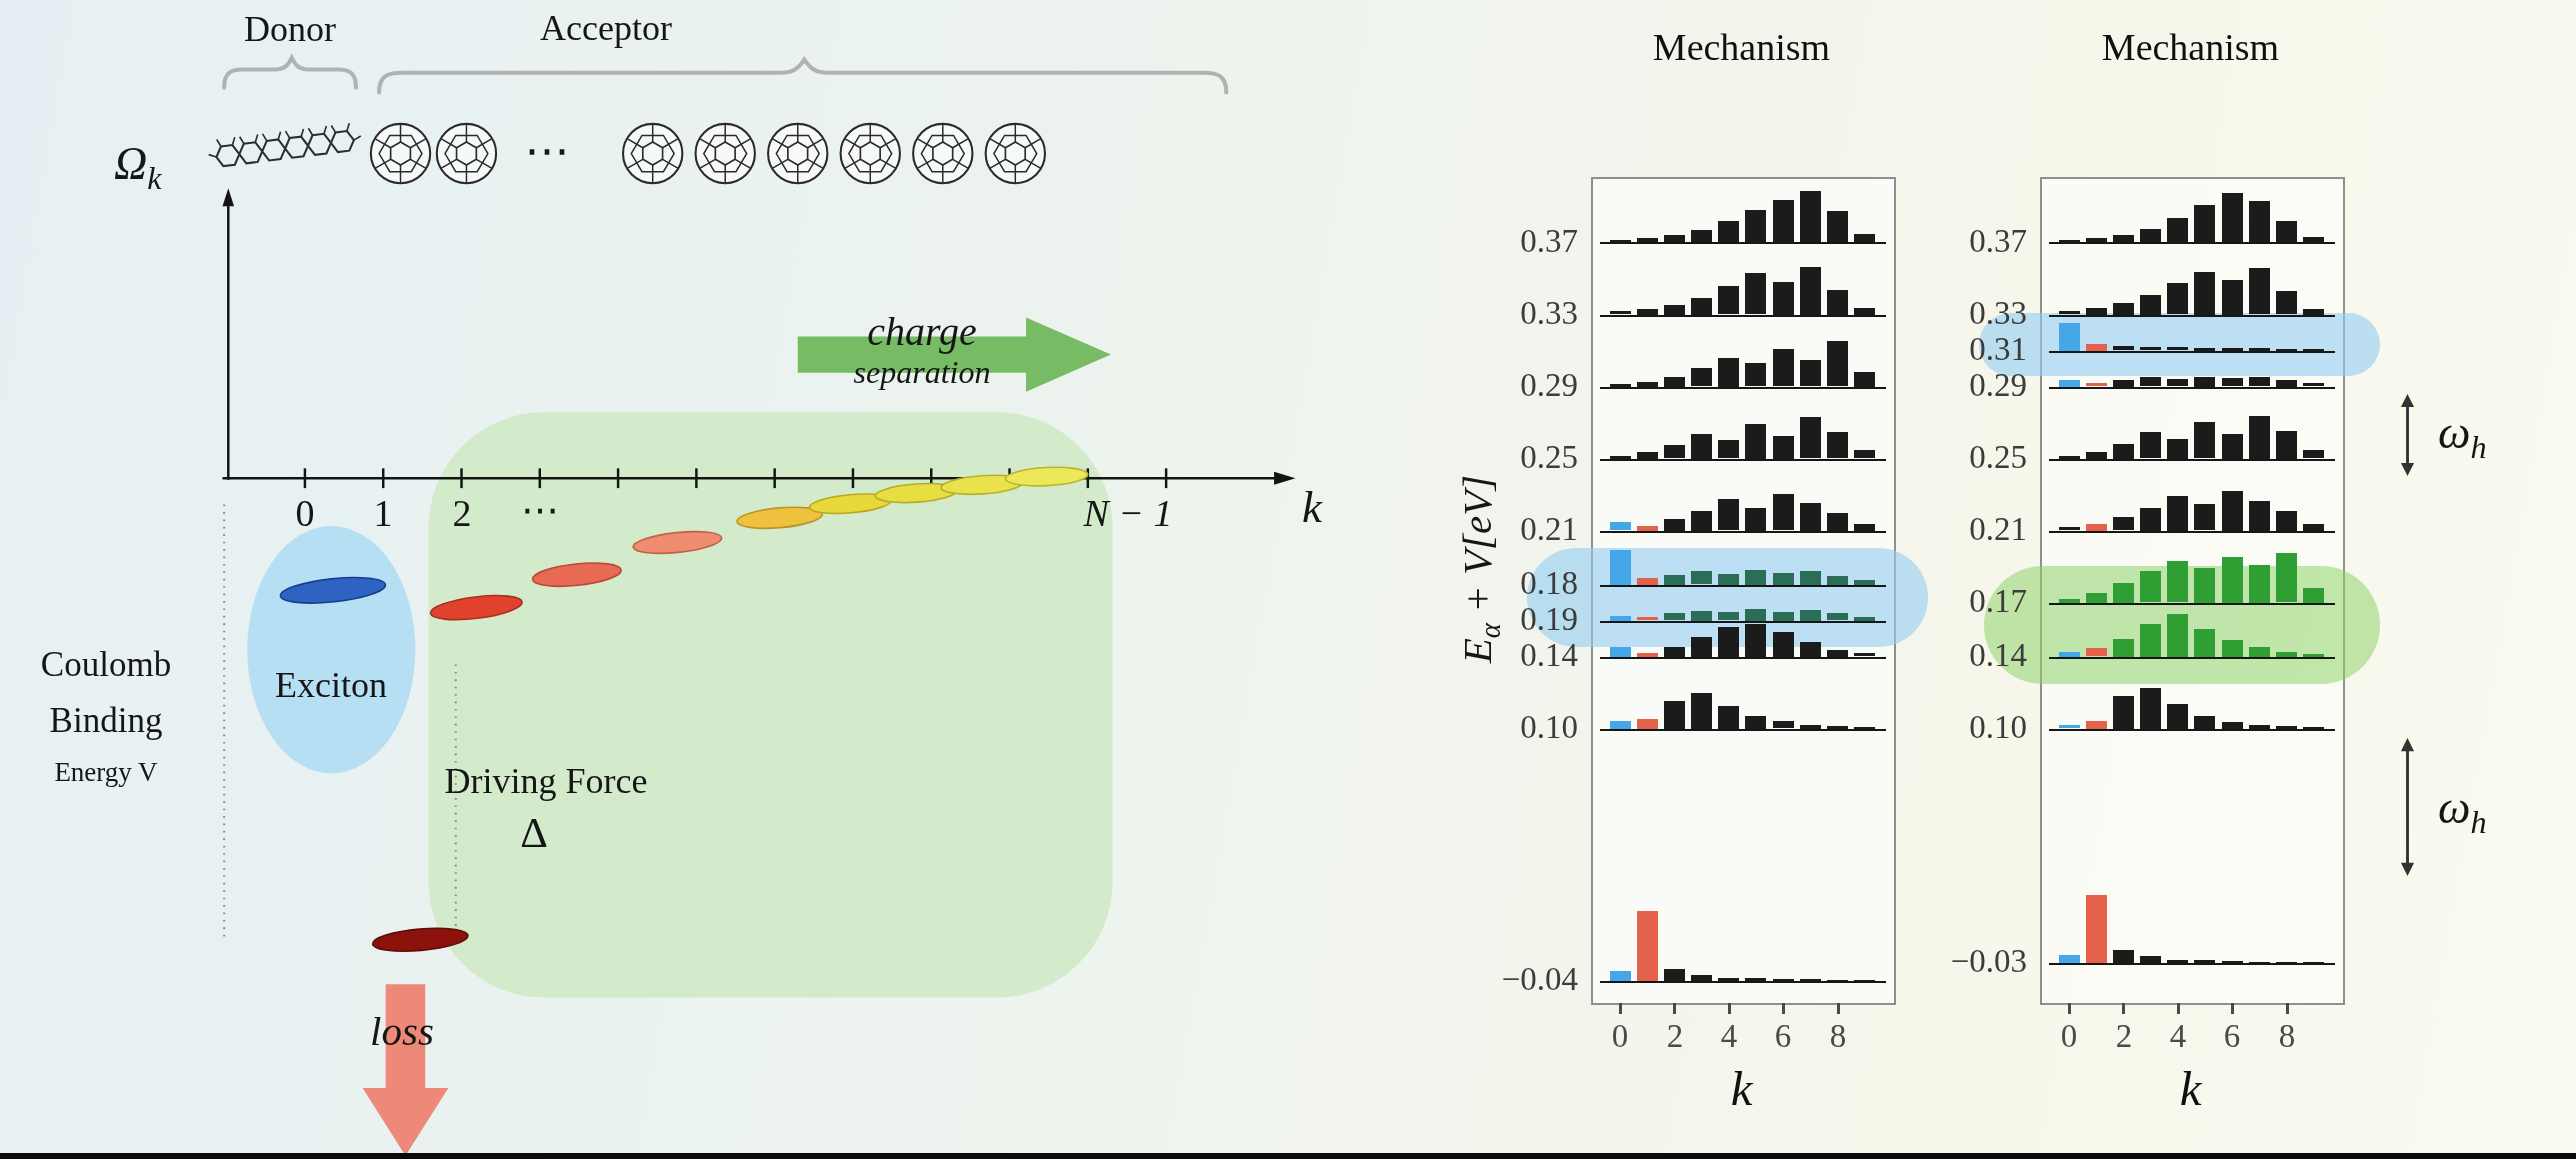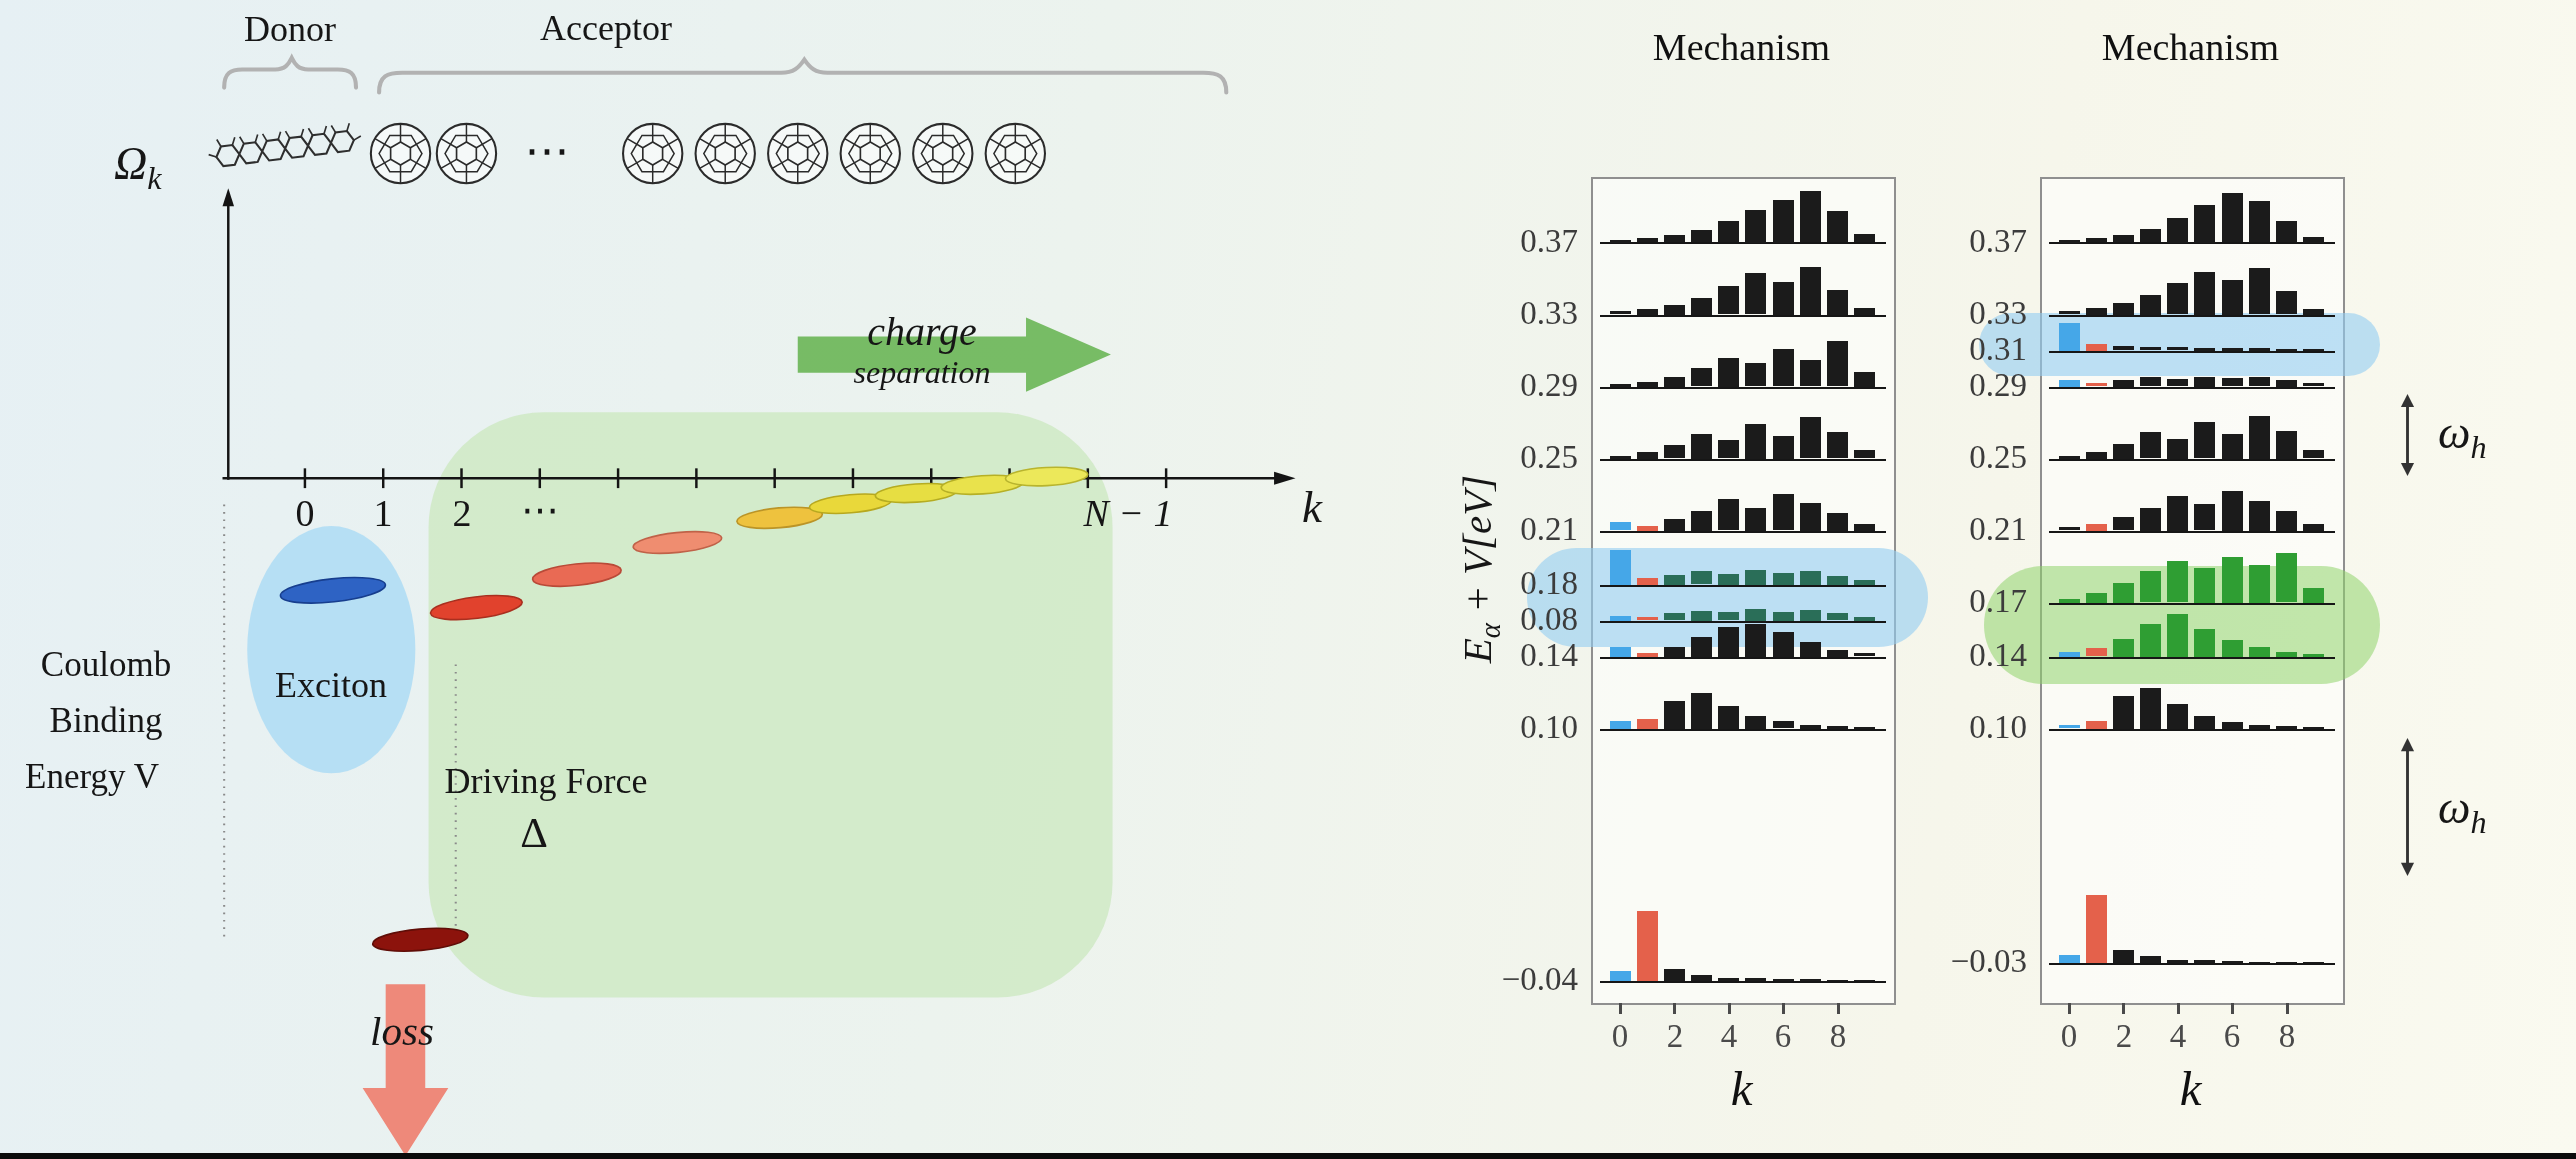--- a/index.html
+++ b/index.html
@@ -133,21 +133,21 @@
   <div class="txt ctr ital" style="left:1128px;top:491px;font-size:38px;">N − 1</div>
   <div class="txt ital" style="left:1302px;top:481px;font-size:45px;">k</div>
 
   <div class="txt ctr ital" style="left:922px;top:308px;font-size:40px;">charge</div>
   <div class="txt ctr ital" style="left:922px;top:354px;font-size:32px;">separation</div>
 
   <div class="txt ctr" style="left:331px;top:664px;font-size:36px;">Exciton</div>
 
   <div class="txt ctr" style="left:106px;top:645px;font-size:35px;">Coulomb</div>
   <div class="txt ctr" style="left:106px;top:701px;font-size:35px;">Binding</div>
-  <div class="txt ctr" style="left:92px;top:757px;font-size:35px;">Energy V</div>
+  <div class="txt ctr" style="left:106px;top:757px;font-size:27px;">Energy V</div>
 
   <div class="txt ctr" style="left:546px;top:760px;font-size:36px;">Driving Force</div>
   <div class="txt ctr" style="left:534px;top:808px;font-size:43px;">Δ</div>
 
   <div class="txt ctr ital" style="left:402px;top:1007px;font-size:41px;">loss</div>
 
   <div class="ylabel ital">
     <span>E</span><sub>α</sub><span> + </span><span>V</span><span>[eV]</span>
   </div>
 
@@ -223,21 +223,21 @@
         <div class="bar" style="left: 44px; top: 399px; height: 6.6px; background: rgb(228, 97, 75);"></div>
         <div class="bar" style="left: 71px; top: 396px; height: 10px; background: rgb(42, 110, 88);"></div>
         <div class="bar" style="left: 98px; top: 392px; height: 13px; background: rgb(42, 110, 88);"></div>
         <div class="bar" style="left: 125px; top: 395px; height: 10.7px; background: rgb(42, 110, 88);"></div>
         <div class="bar" style="left: 152px; top: 391px; height: 15px; background: rgb(42, 110, 88);"></div>
         <div class="bar" style="left: 180px; top: 394px; height: 11.5px; background: rgb(42, 110, 88);"></div>
         <div class="bar" style="left: 207px; top: 392px; height: 14px; background: rgb(42, 110, 88);"></div>
         <div class="bar" style="left: 234px; top: 397px; height: 9px; background: rgb(42, 110, 88);"></div>
         <div class="bar" style="left: 261px; top: 401px; height: 5px; background: rgb(42, 110, 88);"></div>
         <div class="row-baseline" style="top: 442px;"></div>
-        <div class="row-label" style="top: 422px;">0.08</div>
+        <div class="row-label" style="top: 422px;">0.19</div>
         <div class="bar" style="left: 16.5px; top: 437px; height: 5px; background: rgb(69, 167, 232);"></div>
         <div class="bar" style="left: 44px; top: 438px; height: 3.3px; background: rgb(228, 97, 75);"></div>
         <div class="bar" style="left: 71px; top: 434px; height: 7.4px; background: rgb(42, 110, 88);"></div>
         <div class="bar" style="left: 98px; top: 432px; height: 10px; background: rgb(42, 110, 88);"></div>
         <div class="bar" style="left: 125px; top: 433px; height: 8.2px; background: rgb(42, 110, 88);"></div>
         <div class="bar" style="left: 152px; top: 430px; height: 11.5px; background: rgb(42, 110, 88);"></div>
         <div class="bar" style="left: 180px; top: 433px; height: 9px; background: rgb(42, 110, 88);"></div>
         <div class="bar" style="left: 207px; top: 431px; height: 10.7px; background: rgb(42, 110, 88);"></div>
         <div class="bar" style="left: 234px; top: 434px; height: 7.4px; background: rgb(42, 110, 88);"></div>
         <div class="bar" style="left: 261px; top: 438px; height: 4.1px; background: rgb(42, 110, 88);"></div>

